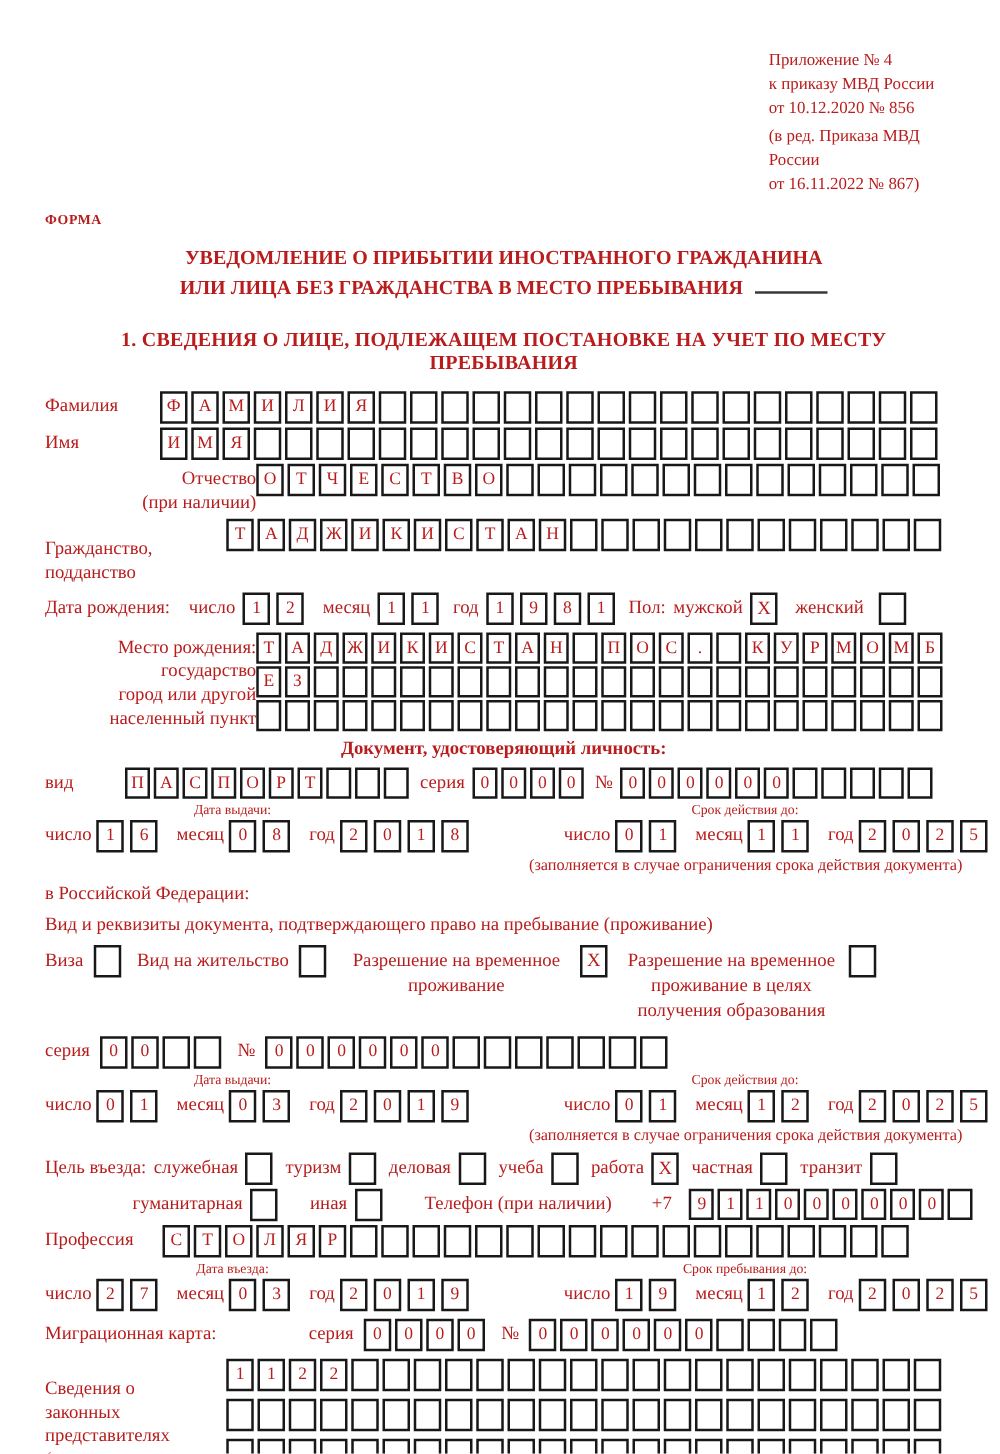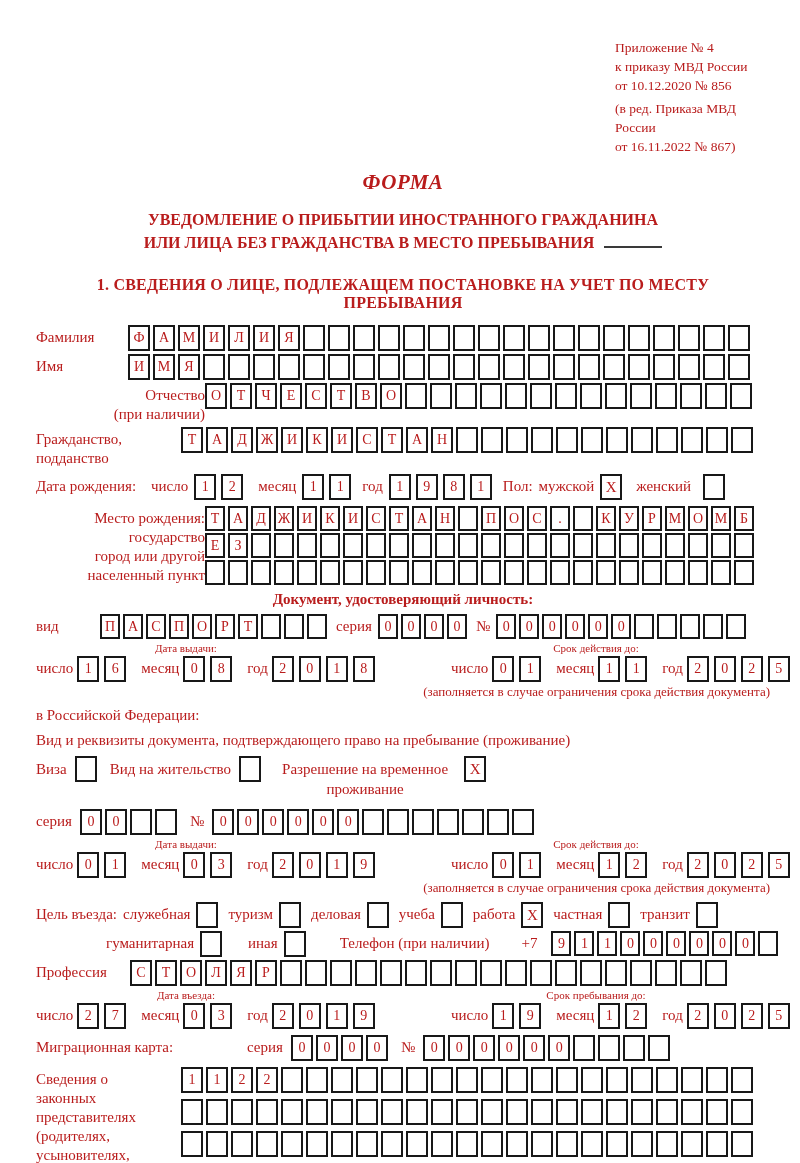--- a/index.html
+++ b/index.html
@@ -4,31 +4,31 @@
 <style>
   html,body{margin:0;padding:0;background:#ffffff;}
   .page{
     position:relative;width:800px;height:1163px;background:#ffffff;color:#b91c1c;
     font-family:"Liberation Serif","DejaVu Serif",serif;
     box-sizing:border-box;padding:38px 30px 0 36px;overflow:hidden;
   }
   
   .hdr{margin-left:579px;font-size:13.5px;line-height:19px;}
   .hdr .rev{margin-top:4px;}
-  .forma{text-align:center;font-weight:bold;font-size:21px;margin-top:14px;letter-spacing:.5px;font-style:italic;}
+  .forma{text-align:left;font-weight:bold;font-size:11px;margin-top:14px;letter-spacing:.5px;}
   
   .title{text-align:center;font-weight:bold;font-size:16px;line-height:22px;margin-top:14px;}
   .blank{display:inline-block;width:58px;height:15px;border-bottom:2px solid #3a3a3a;margin-left:10px;}
   .sec-heading{text-align:center;font-weight:bold;font-size:16px;margin-top:22px;letter-spacing:.2px;}
   .form-body{margin-top:13px;}
   
   .row{display:flex;align-items:flex-start;margin-bottom:3px;}
   .lbl,.dl{font-size:15px;line-height:19px;padding-top:3px;flex:none;}
   .lblcol{flex:none;font-size:15px;line-height:19px;padding-top:3px;}
-  .w92{width:92px;} .w169{width:169px;text-align:right;} .w145{width:145px;} .w115{width:115px;} .w64{width:64px;} .w94{width:94px;} .w175{width:175px;}
+  .w92{width:92px;} .w169{width:169px;text-align:right;} .w145{width:145px;margin-top:12px;} .w115{width:115px;} .w64{width:64px;} .w94{width:94px;} .w175{width:175px;}
   
   .boxes{display:inline-flex;flex:none;}
   .box{flex:none;box-sizing:border-box;width:22px;height:26px;border:2px solid #181818;margin-right:3px;
        display:flex;align-items:center;justify-content:center;font-size:14px;}
   .sm .box{width:20px;height:25px;}
   .dboxes .box{margin-right:5px;}
   .chk{flex:none;box-sizing:border-box;width:22px;height:26px;border:2px solid #181818;
        display:inline-flex;align-items:center;justify-content:center;font-size:15px;}
   .stack{display:flex;flex-direction:column;}
   .stack .boxes{margin-bottom:2px;}
@@ -420,20 +420,24 @@
         <span class="chk"></span>
       </div>
       <div class="permit">
         <span class="plbl">Вид на жительство</span>
         <span class="chk"></span>
       </div>
       <div class="permit">
         <span class="plbl wrapc w182">Разрешение на временное проживание</span>
         <span class="chk">X</span>
       </div>
+      <div class="permit">
+        <span class="plbl wrapc w172">Разрешение на временное проживание в целях получения образования</span>
+        <span class="chk"></span>
+      </div>
     </div>
 
     <div class="row">
       <span class="dl">серия</span>
       <span class="boxes ml8">
           <span class="box">0</span>
           <span class="box">0</span>
           <span class="box"></span>
           <span class="box"></span>
         </span>

